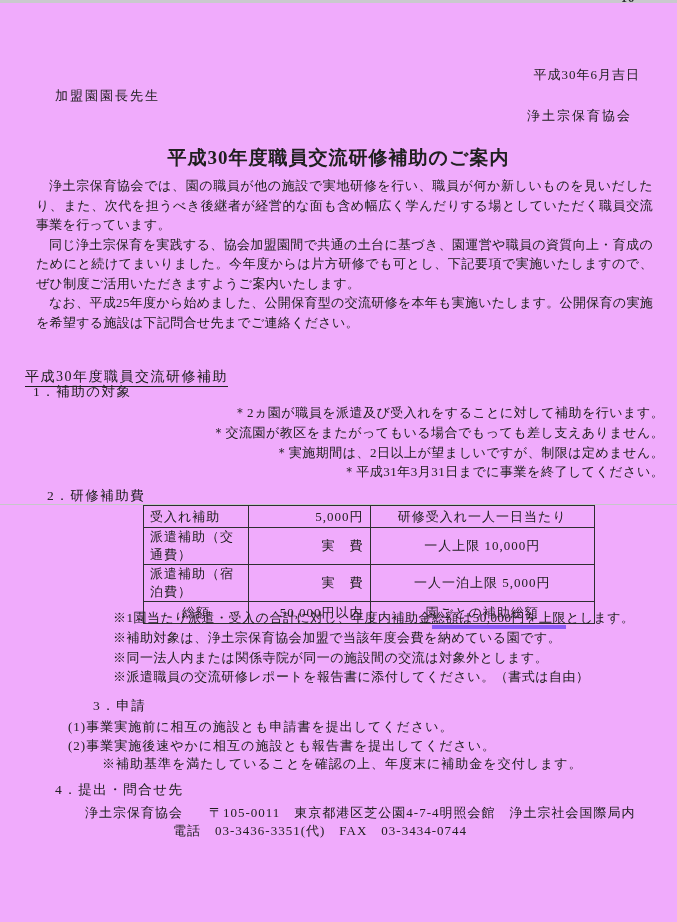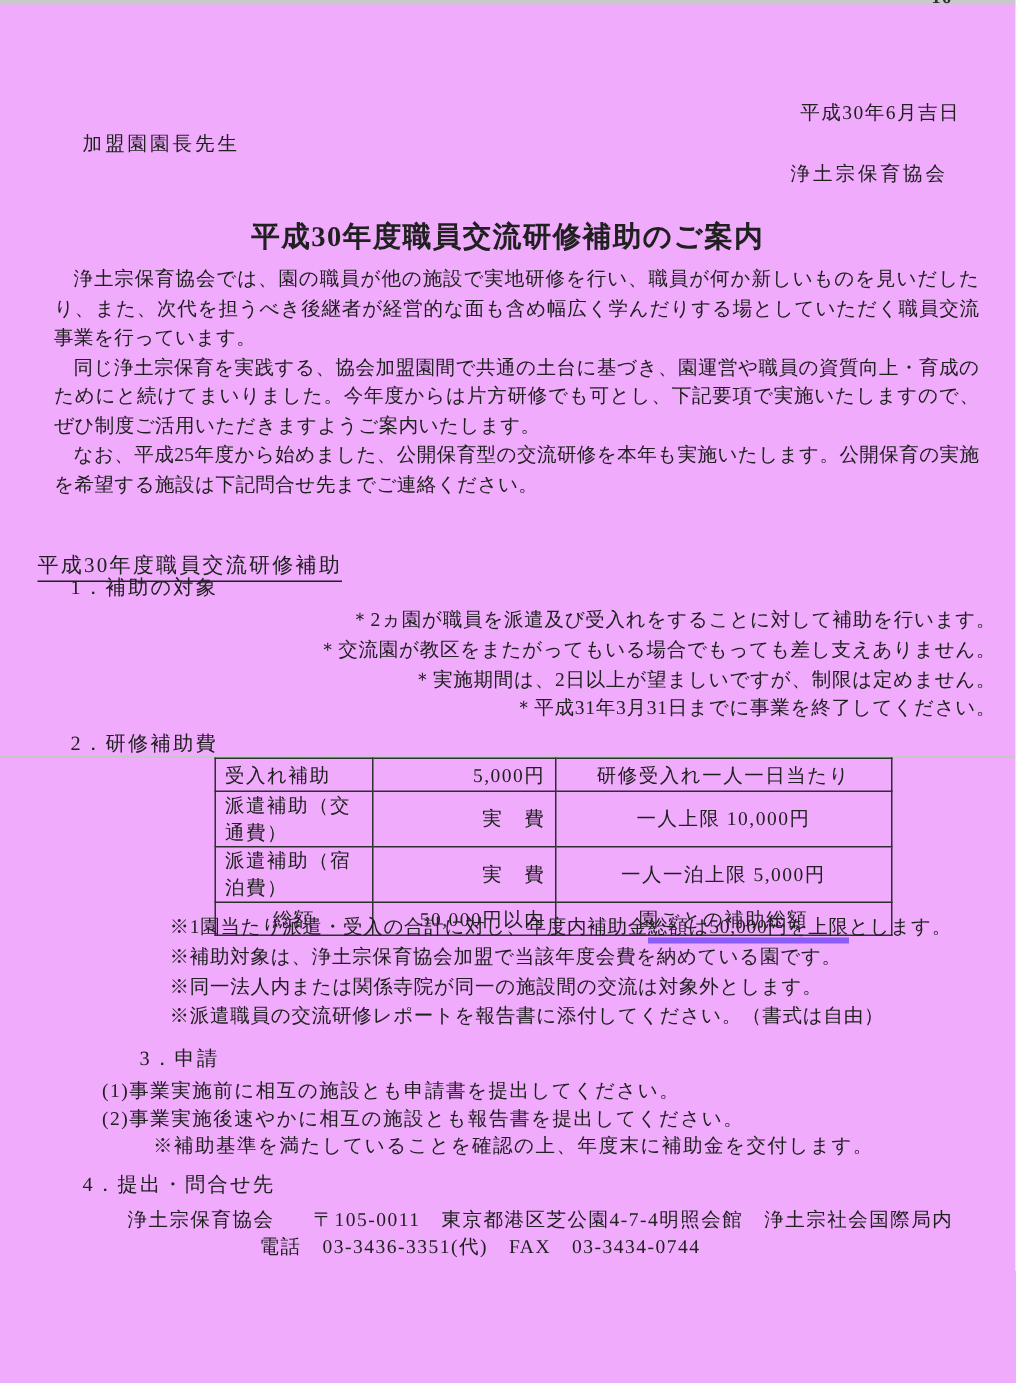--- a/index.html
+++ b/index.html
@@ -23,21 +23,21 @@
 
   .doc-title{top:145px;left:0;width:677px;text-align:center;font-size:19px;font-weight:bold;letter-spacing:1px;}
 
   .intro{top:176px;left:36px;width:617px;font-size:13px;line-height:19.5px;text-align:justify;}
   .intro p{margin:0;text-indent:1em;letter-spacing:0.3px;}
 
   .subject-heading{top:344px;left:25px;font-size:14px;font-weight:normal;letter-spacing:1.5px;margin-top:24px;}
   .subject-heading span{border-bottom:1.5px solid #202020;padding-bottom:2px;}
 
   .sec-title{font-size:13.5px;letter-spacing:1.5px;}
-  .sec1-title{top:383px;left:47px;}
+  .sec1-title{top:383px;left:33px;}
   .sec2-title{top:487px;left:47px;}
   .sec3-title{top:697px;left:55px;margin-left:38px;}
   .sec4-title{top:781px;left:55px;}
 
   .star-items{top:403px;left:212px;font-size:13px;line-height:19.8px;letter-spacing:0.5px;}
   .star-items div{white-space:nowrap;text-align:right;}
 
   table.subsidy{
     position:absolute;top:505px;left:143px;
     border-collapse:collapse;

